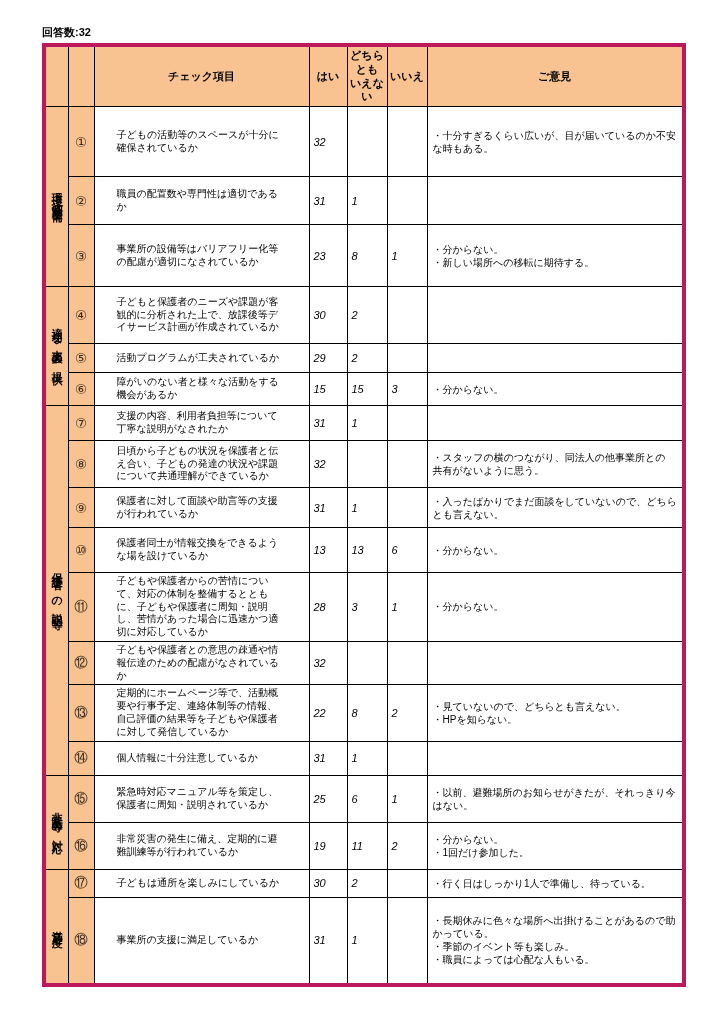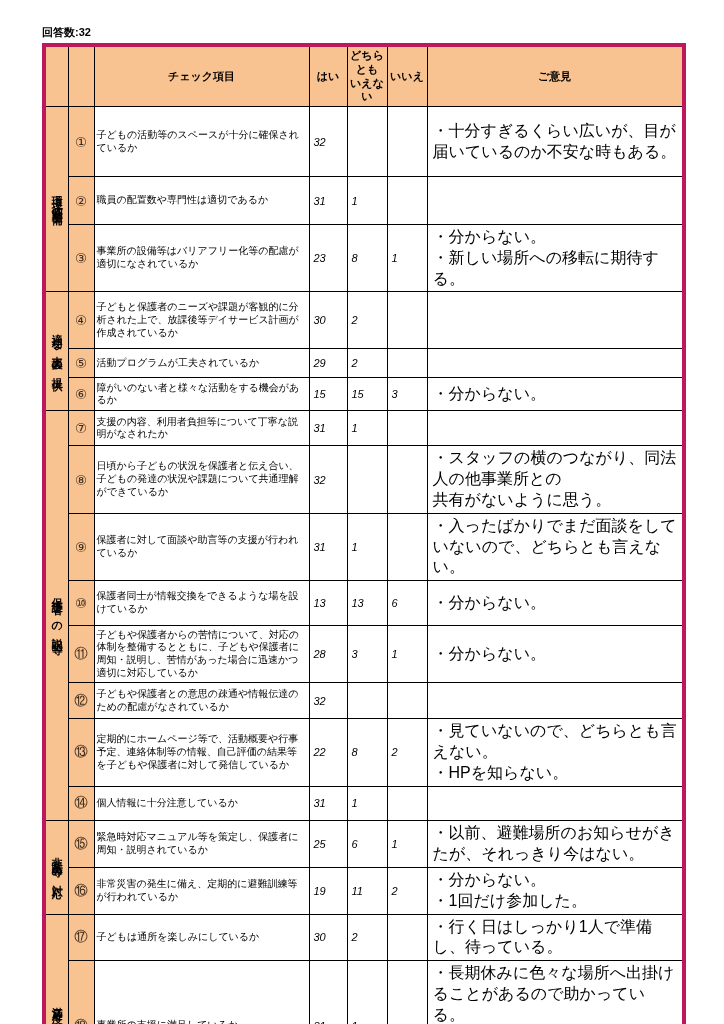--- a/index.html
+++ b/index.html
@@ -59,29 +59,29 @@
     background: #F8C291;
     text-align: center;
     font-size: 13.5px;
     color: #3b2a1c;
     padding: 2px 0;
   }
   td.item {
     font-size: 10px;
     line-height: 1.28;
     text-align: left;
-    padding: 2px 2px;
+    padding: 2px 22px;
   }
   td.cnt {
     font-size: 11px;
     text-align: left;
     font-style: italic;
   }
   td.comments {
-    font-size: 16px;
+    font-size: 10px;
     line-height: 1.3;
     text-align: left;
     white-space: pre-line;
     padding: 2px 5px;
   }
 </style>
 </head>
 <body>
 
 <div class="page">

